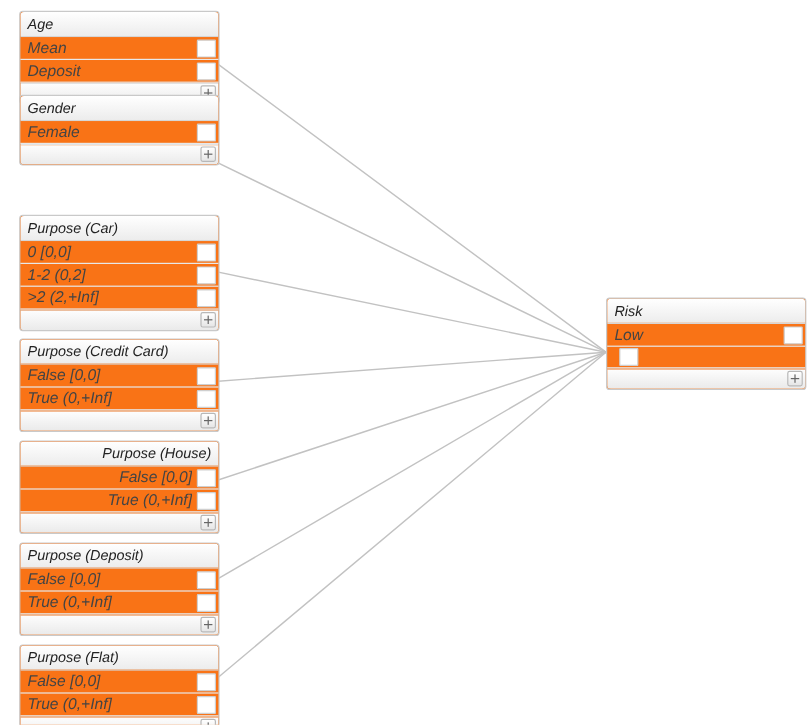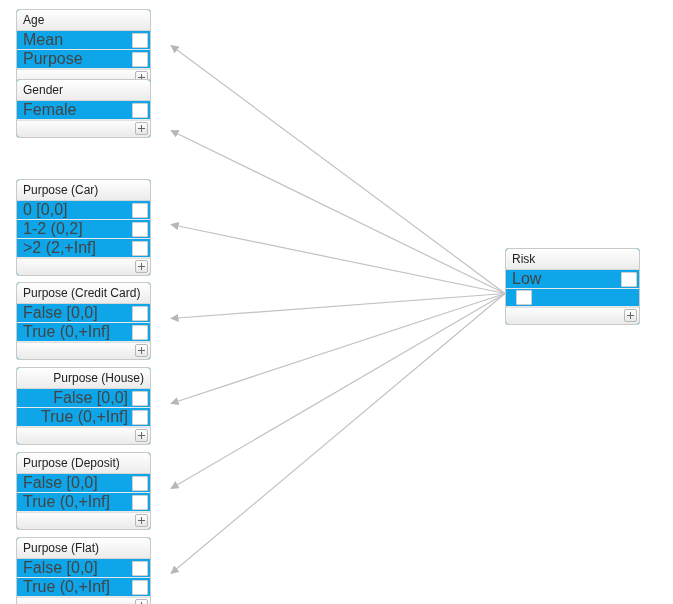--- a/index.html
+++ b/index.html
@@ -16,43 +16,44 @@
   }
   svg#edges {
     position: absolute;
     left: 0; top: 0;
     width: 673px;
     height: 604px;
     pointer-events: none;
   }
   .node {
     position: absolute;
-    width: 135px;
+    width: 167px;
     border: 1px solid #c9c9c9;
     border-radius: 3px;
-    background: #0ea5e9;
+    background: #f97316;
     box-sizing: border-box;
+    font-style: italic;
   }
   .node-header {
     padding: 2px 6px 2px 6px;
     background: linear-gradient(#ffffff, #ececec);
     border-bottom: 1px solid #d6d6d6;
     border-top-left-radius: 3px;
     border-top-right-radius: 3px;
     font-size: 12px;
     line-height: 16px;
     color: #222;
   }
   .node-row {
     display: flex;
     align-items: center;
     padding: 1px 2px 1px 6px;
     border-bottom: 1px solid #e8e8e8;
     line-height: 16px;
-    font-size: 16px;
+    font-size: 13px;
     color: #444;
   }
   .node-row:last-of-type {
     border-bottom: none;
   }
   .row-label {
     flex: 1 1 auto;
     white-space: nowrap;
     overflow: hidden;
   }
@@ -113,21 +114,21 @@
     <line x1="505" y1="293.5" x2="171" y2="573.5" stroke="#c2c2c2" stroke-width="1.2" marker-end="url(#arrow)"></line>
   </svg>
 <div id="nodes-layer">
     <div class="node" style="left: 16px; top: 9px;">
       <div class="node-header">Age</div>
       <div class="node-row">
         <span class="row-label">Mean</span>
         <span class="row-box"></span>
       </div>
       <div class="node-row">
-        <span class="row-label">Purpose</span>
+        <span class="row-label">Deposit</span>
         <span class="row-box"></span>
       </div>
       <div class="node-footer">
         <span class="plus-btn"></span>
       </div>
     </div>
     <div class="node" style="left: 16px; top: 79px;">
       <div class="node-header">Gender</div>
       <div class="node-row">
         <span class="row-label">Female</span>

